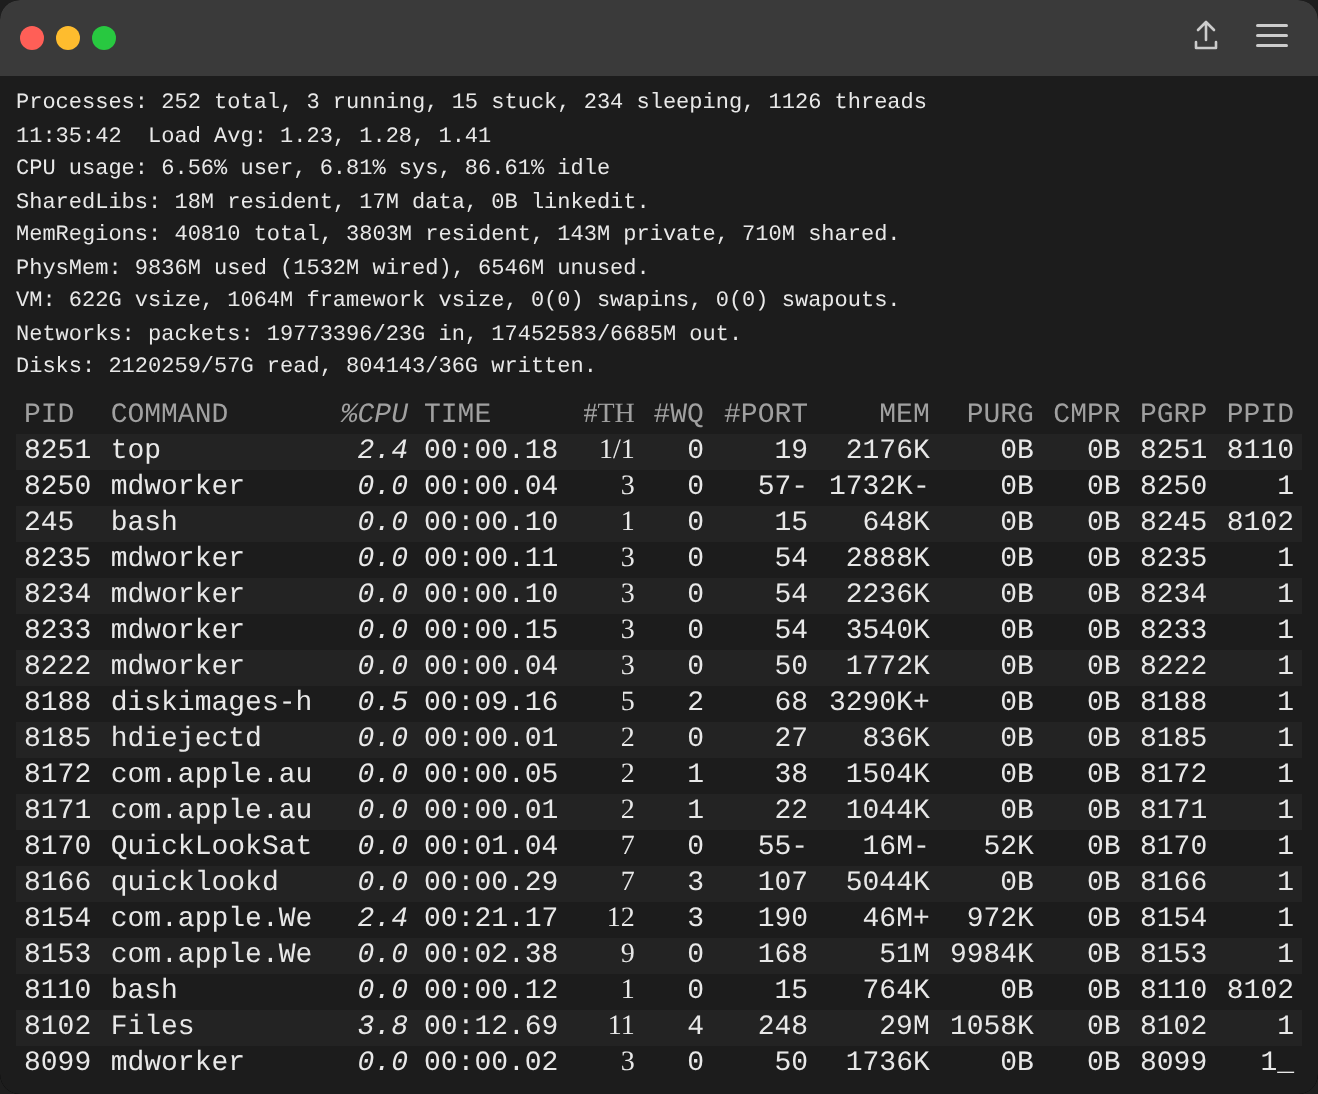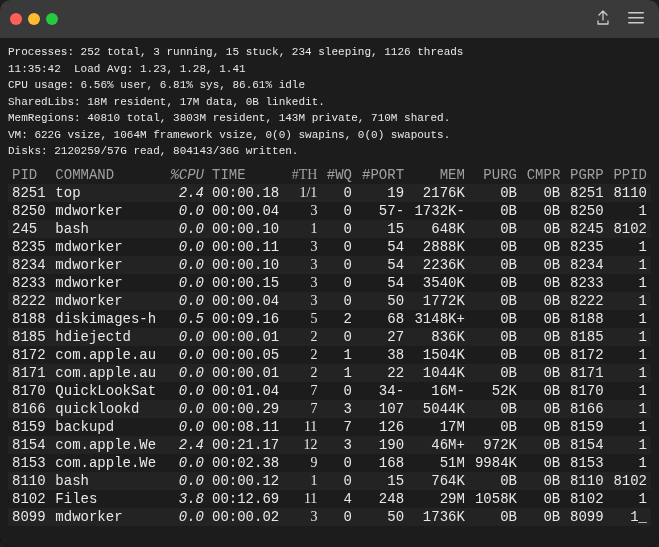--- a/index.html
+++ b/index.html
@@ -157,21 +157,23 @@
     </div>
   </div>
 
   <div class="content">
     <div class="stats-section">
     <p>Processes: 252 total, 3 running, 15 stuck, 234 sleeping, 1126 threads</p>
         <p>11:35:42  Load Avg: 1.23, 1.28, 1.41</p>
         <p>CPU usage: 6.56% user, 6.81% sys, 86.61% idle</p>
         <p>SharedLibs: 18M resident, 17M data, 0B linkedit.</p>
         <p>MemRegions: 40810 total, 3803M resident, 143M private, 710M shared.</p>
+        <p>PhysMem: 9836M used (1532M wired), 6546M unused.</p>
         <p>VM: 622G vsize, 1064M framework vsize, 0(0) swapins, 0(0) swapouts.</p>
+        <p>Networks: packets: 19773396/23G in, 17452583/6685M out.</p>
         <p>Disks: 2120259/57G read, 804143/36G written.</p>
       </div>
 
     <table class="process-table">
       <thead>
         <tr>
           <th class="col-pid">PID</th>
           <th class="col-cmd">COMMAND</th>
           <th class="col-cpu right-align">%CPU</th>
           <th class="col-time">TIME</th>
@@ -285,21 +287,21 @@
             <td class="col-ppid right-align">1</td>
           </tr>
           <tr>
             <td class="col-pid">8188</td>
             <td class="col-cmd">diskimages-h</td>
             <td class="col-cpu right-align">0.5</td>
             <td class="col-time">00:09.16</td>
             <td class="col-th right-align">5</td>
             <td class="col-wq right-align">2</td>
             <td class="col-port right-align">68</td>
-            <td class="col-mem right-align">3148K+</td>
+            <td class="col-mem right-align">3290K+</td>
             <td class="col-purg right-align">0B</td>
             <td class="col-cmpr right-align">0B</td>
             <td class="col-pgrp right-align">8188</td>
             <td class="col-ppid right-align">1</td>
           </tr>
           <tr>
             <td class="col-pid">8185</td>
             <td class="col-cmd">hdiejectd</td>
             <td class="col-cpu right-align">0.0</td>
             <td class="col-time">00:00.01</td>
@@ -340,53 +342,39 @@
             <td class="col-pgrp right-align">8171</td>
             <td class="col-ppid right-align">1</td>
           </tr>
           <tr>
             <td class="col-pid">8170</td>
             <td class="col-cmd">QuickLookSat</td>
             <td class="col-cpu right-align">0.0</td>
             <td class="col-time">00:01.04</td>
             <td class="col-th right-align">7</td>
             <td class="col-wq right-align">0</td>
-            <td class="col-port right-align">34-</td>
+            <td class="col-port right-align">55-</td>
             <td class="col-mem right-align">16M-</td>
             <td class="col-purg right-align">52K</td>
             <td class="col-cmpr right-align">0B</td>
             <td class="col-pgrp right-align">8170</td>
             <td class="col-ppid right-align">1</td>
           </tr>
           <tr>
             <td class="col-pid">8166</td>
             <td class="col-cmd">quicklookd</td>
             <td class="col-cpu right-align">0.0</td>
             <td class="col-time">00:00.29</td>
             <td class="col-th right-align">7</td>
             <td class="col-wq right-align">3</td>
             <td class="col-port right-align">107</td>
             <td class="col-mem right-align">5044K</td>
             <td class="col-purg right-align">0B</td>
             <td class="col-cmpr right-align">0B</td>
             <td class="col-pgrp right-align">8166</td>
-            <td class="col-ppid right-align">1</td>
-          </tr>
-          <tr>
-            <td class="col-pid">8159</td>
-            <td class="col-cmd">backupd</td>
-            <td class="col-cpu right-align">0.0</td>
-            <td class="col-time">00:08.11</td>
-            <td class="col-th right-align">11</td>
-            <td class="col-wq right-align">7</td>
-            <td class="col-port right-align">126</td>
-            <td class="col-mem right-align">17M</td>
-            <td class="col-purg right-align">0B</td>
-            <td class="col-cmpr right-align">0B</td>
-            <td class="col-pgrp right-align">8159</td>
             <td class="col-ppid right-align">1</td>
           </tr>
           <tr>
             <td class="col-pid">8154</td>
             <td class="col-cmd">com.apple.We</td>
             <td class="col-cpu right-align">2.4</td>
             <td class="col-time">00:21.17</td>
             <td class="col-th right-align">12</td>
             <td class="col-wq right-align">3</td>
             <td class="col-port right-align">190</td>

